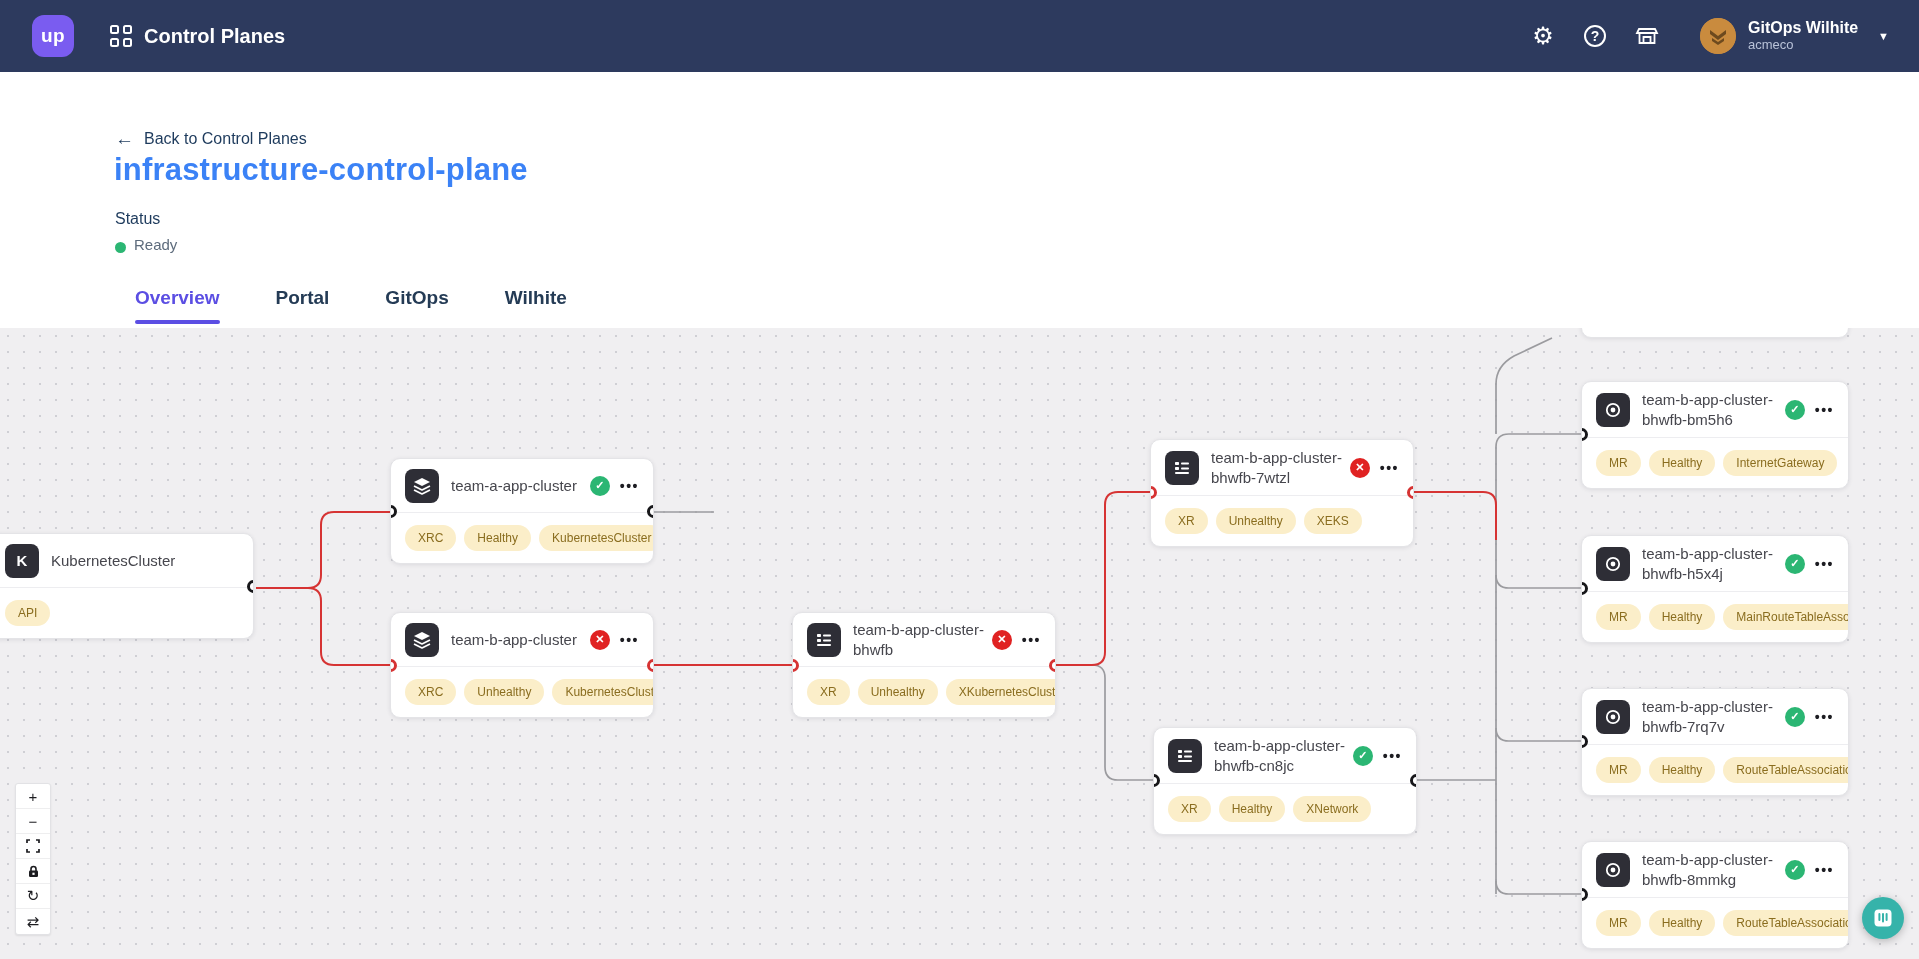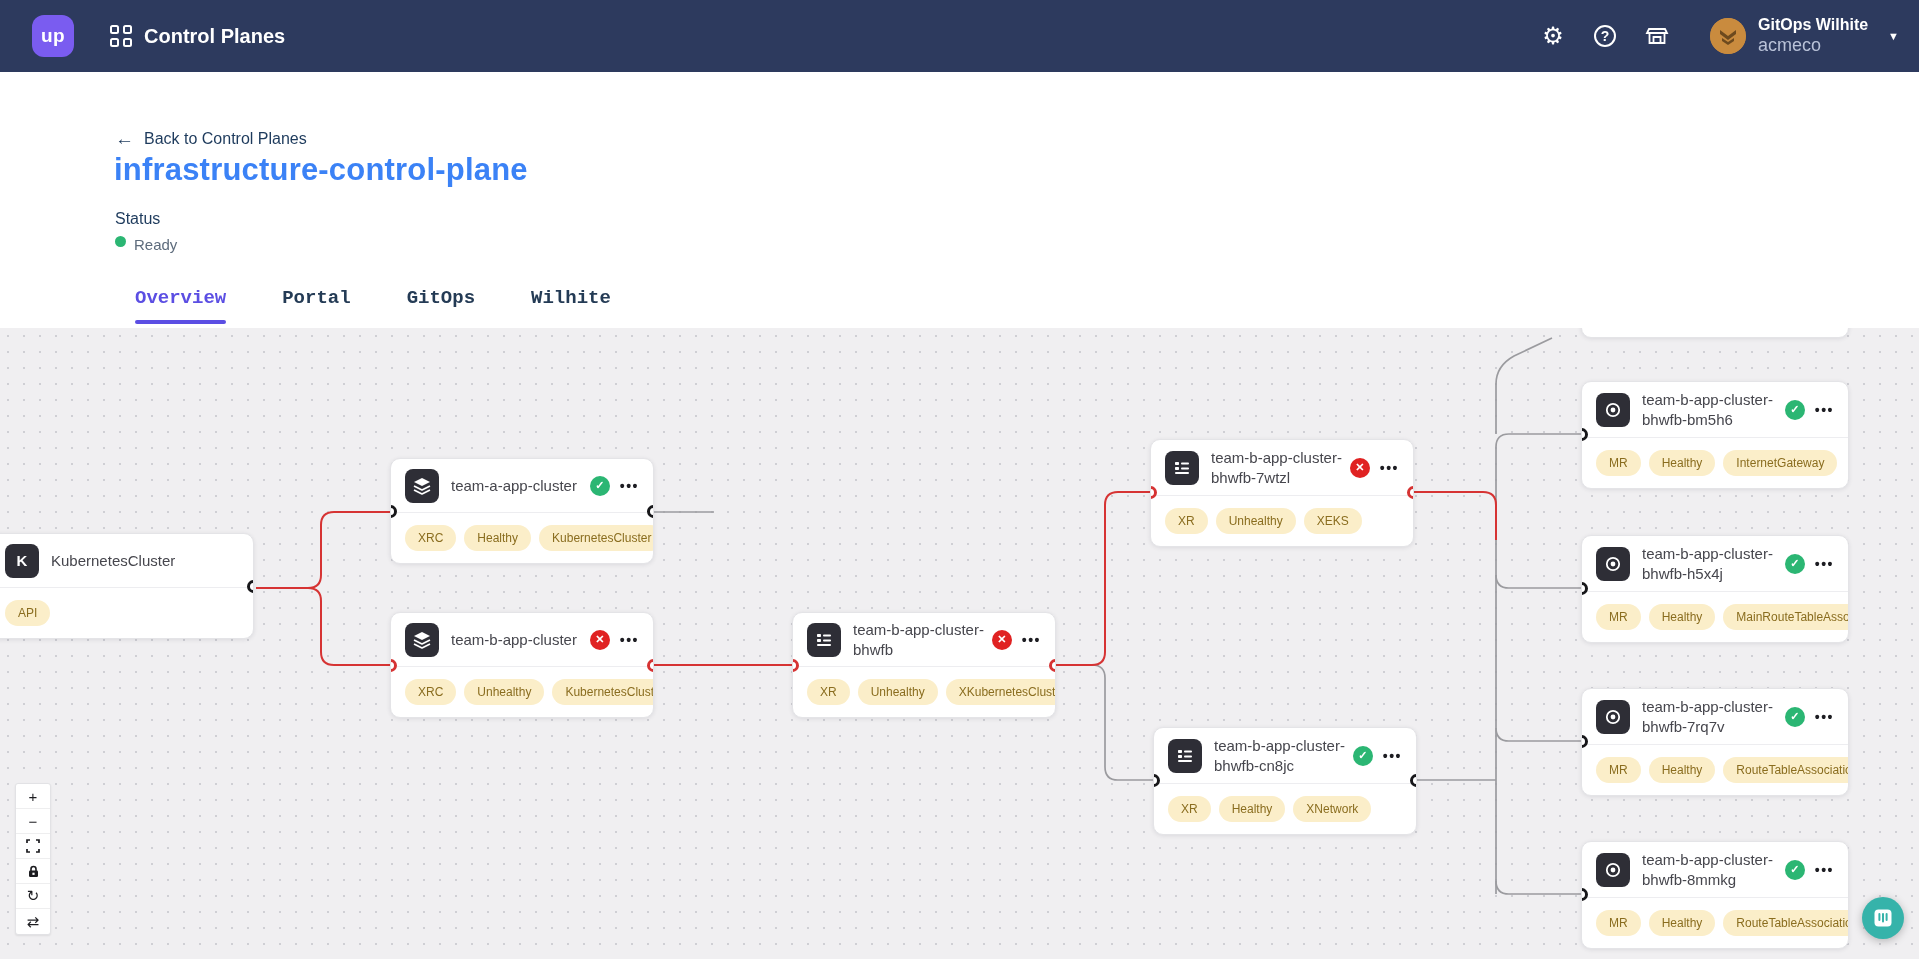--- a/index.html
+++ b/index.html
@@ -1,49 +1,49 @@
 <!DOCTYPE html>
 <html><head>
 <meta charset="utf-8">
 <style>
   * { margin:0; padding:0; box-sizing:border-box; }
   html,body { width:1919px; height:959px; overflow:hidden; font-family:"Liberation Sans", sans-serif; background:#fff; }
   .app { position:relative; width:1919px; height:959px; }
 
   
-  .navbar { position:absolute; top:0; left:0; width:100%; height:72px; background:#2d3a5e; display:flex; align-items:center; padding:0 20px 0 32px; }
+  .navbar { position:absolute; top:0; left:0; width:100%; height:72px; background:#2d3a5e; display:flex; align-items:center; padding:0 30px 0 32px; }
   .logo { width:42px; height:42px; border-radius:12px; background:#7a5cf0; color:#fff; font-weight:bold; font-size:19px; display:flex; align-items:center; justify-content:center; letter-spacing:.5px; }
   .grid-icon { margin-left:36px; width:22px; height:22px; display:grid; grid-template-columns:9px 9px; grid-template-rows:9px 9px; gap:4px; }
   .grid-icon span { border:2px solid #fff; border-radius:2.5px; }
   .nav-title { color:#fff; font-weight:bold; font-size:20px; margin-left:12px; }
   .nav-right { margin-left:auto; display:flex; align-items:center; gap:26px; }
   .nav-ico { color:#fff; width:26px; height:26px; display:flex; align-items:center; justify-content:center; cursor:pointer; }
   .gear { font-size:24px; line-height:1; }
   .help-circle { width:22px; height:22px; border:2px solid #fff; border-radius:50%; font-size:14px; font-weight:bold; display:flex; align-items:center; justify-content:center; }
   .userbox { display:flex; align-items:center; gap:12px; margin-left:14px; cursor:pointer; }
   .avatar { width:36px; height:36px; border-radius:50%; background:#c98b3e; position:relative; overflow:hidden; }
   .avatar svg { position:absolute; inset:0; }
   .user-meta { line-height:1.15; }
   .user-name { color:#fff; font-weight:bold; font-size:16px; }
-  .user-org { color:#b9c2d8; font-size:18px; }
+  .user-org { color:#b9c2d8; font-size:13px; }
   .caret { color:#fff; font-size:11px; margin-left:8px; }
 
   
   .pagehead { position:absolute; top:72px; left:0; width:100%; height:256px; background:#fff; }
   .backlink { position:absolute; left:115px; top:56px; color:#1d3a5c; font-size:16px; display:flex; align-items:center; gap:10px; cursor:pointer; }
   .backlink .arr { font-size:19px; }
   .page-title { position:absolute; left:114px; top:80px; color:#3b82f6; font-size:31px; font-weight:bold; letter-spacing:.2px; }
   .metas { position:absolute; left:115px; top:138px; display:flex; }
   .meta-col { padding-right:30px; }
   .meta-col + .meta-col { border-left:1px solid #e3e6ea; padding-left:28px; }
   .meta-label { color:#1d3a5c; font-size:16px; font-weight:normal; margin-bottom:8px; }
-  .meta-val { color:#5d6b7c; font-size:15px; display:flex; align-items:flex-start; gap:8px; }
+  .meta-val { color:#5d6b7c; font-size:15px; display:flex; align-items:flex-end; gap:8px; }
   .dot-green { width:11px; height:11px; border-radius:50%; background:#2bb673; display:inline-block; }
   .cfg-ver { margin-left:6px; }
-  .tabs { position:absolute; left:135px; top:215px; display:flex; gap:56px;font-family:Liberation Mono, monospace; }
+  .tabs { position:absolute; left:135px; top:215px; display:flex; gap:56px; }
   .tab { font-size:19px; font-weight:bold; color:#243b55; padding-bottom:14px; position:relative; cursor:pointer; }
   .tab.active { color:#5b4ee3; }
   .tab.active::after { content:""; position:absolute; left:0; right:0; bottom:-1px; height:4px; background:#5b4ee3; border-radius:2px; }
 
   
   .canvas { position:absolute; top:328px; left:0; width:1919px; height:631px; background:#f0eff1;
     background-image:radial-gradient(circle, #cfcfd4 1.1px, transparent 1.2px); background-size:16px 16px; overflow:hidden; }
   .edges { position:absolute; top:0; left:0; pointer-events:none; }
 
   .node { position:absolute; width:264px; background:#fff; border:1px solid #e4e4e7; border-radius:10px;

